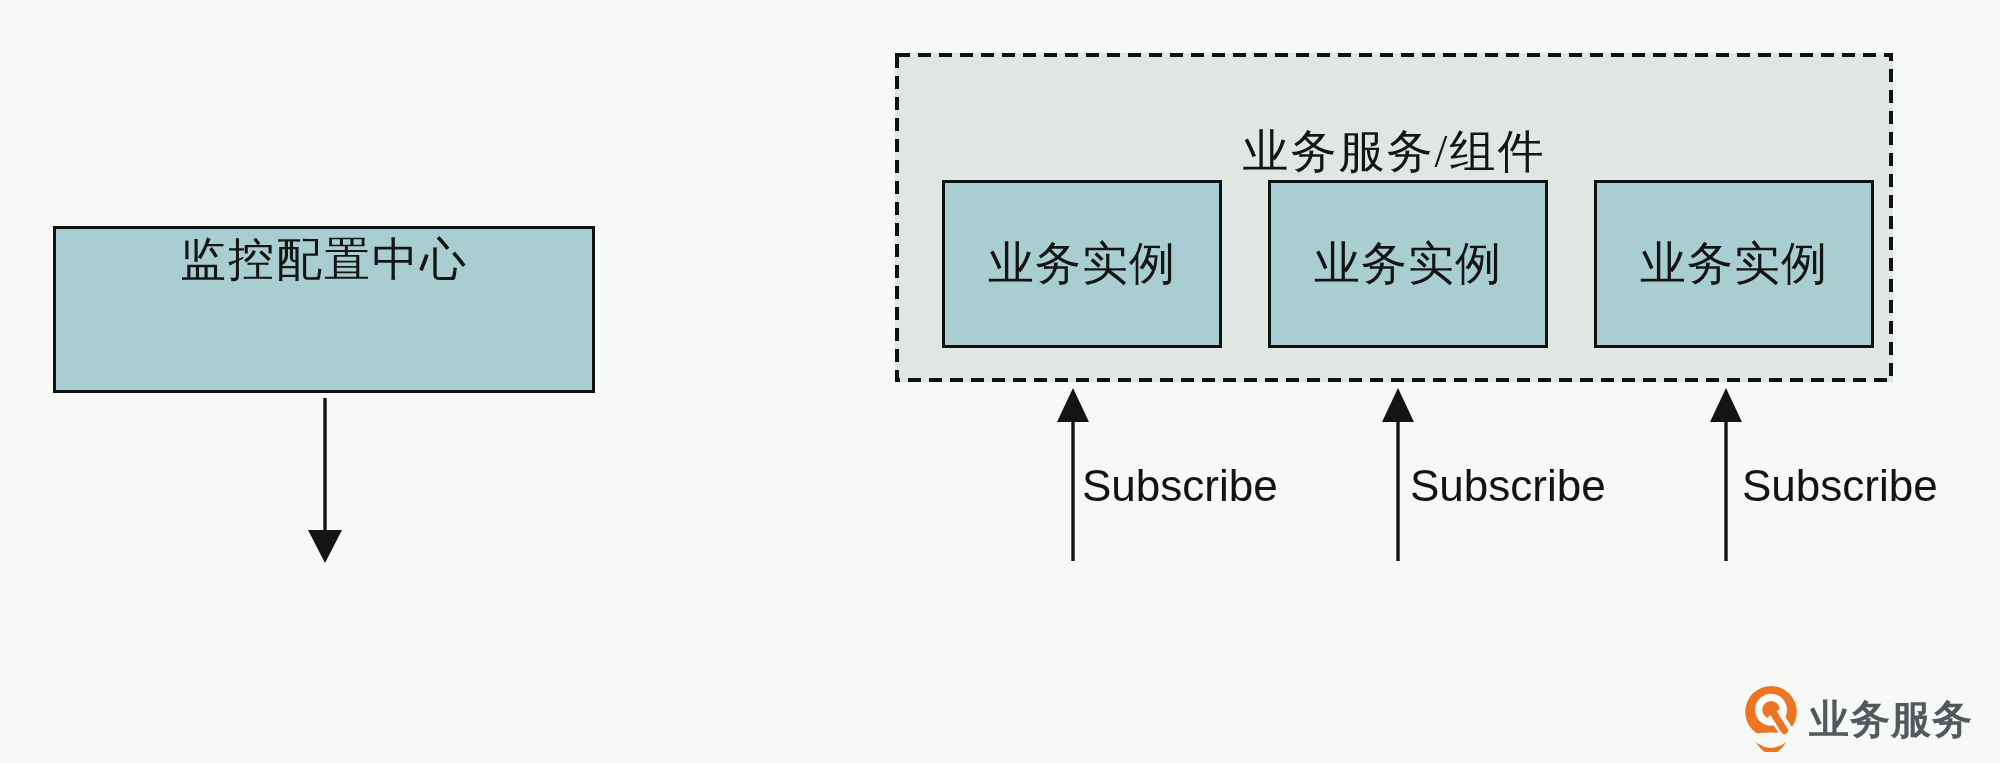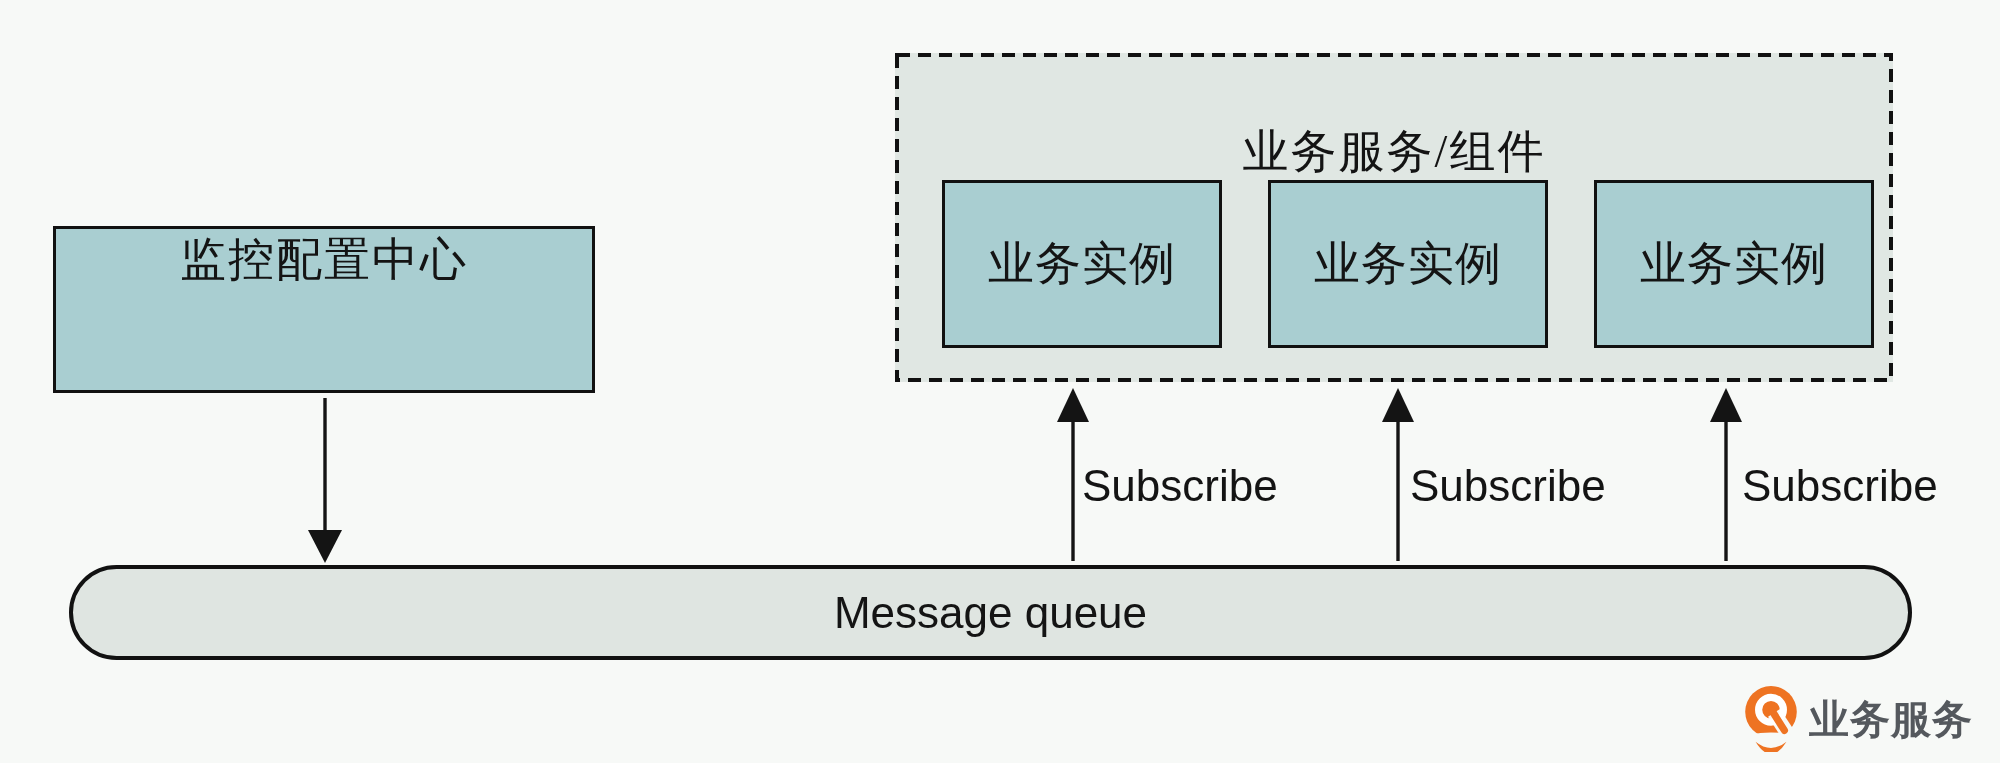--- a/index.html
+++ b/index.html
@@ -142,23 +142,20 @@
     <g>
       <line x1="1726" y1="561" x2="1726" y2="420"></line>
       <polygon points="1726,388 1710,422 1742,422"></polygon>
     </g>
   </svg>
 
   <div class="edge-label sub-1">Subscribe</div>
   <div class="edge-label sub-2">Subscribe</div>
   <div class="edge-label sub-3">Subscribe</div>
 
-  <div class="queue">
-    <span>Message queue</span>
-  </div>
 
   <div class="brand">
     <svg class="logo-icon" viewBox="0 0 50 64">
       <circle cx="25" cy="25" r="25" fill="#ee7322"></circle>
       <ellipse cx="25" cy="53" rx="27" ry="8" fill="#f7f9f7"></ellipse>
       <path d="M10,54 Q25,66 40,54 Q25,78 10,54 Z" fill="#ee7322"></path>
       <line x1="28" y1="26" x2="41" y2="46" stroke="#f7f9f7" stroke-width="14"></line>
       <circle cx="25" cy="23" r="12" fill="none" stroke="#ffffff" stroke-width="7"></circle>
       <line x1="26" y1="24" x2="38" y2="43" stroke="#ee7322" stroke-width="7" stroke-linecap="round"></line>
     </svg>

